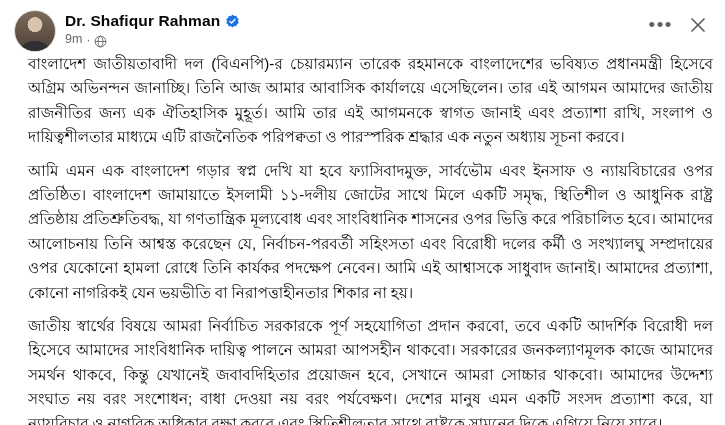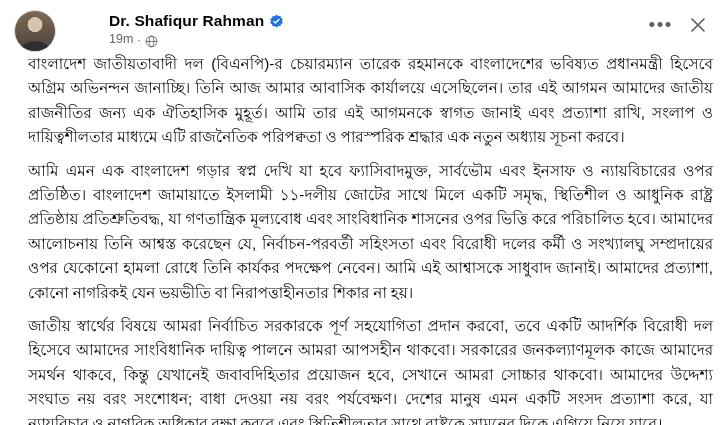--- a/index.html
+++ b/index.html
@@ -19,21 +19,20 @@
     background: #ffffff;
     position: relative;
     box-sizing: border-box;
   }
   .post-header {
     display: flex;
     align-items: flex-start;
     padding: 10px 14px 6px 14px;
     height: 52px;
     box-sizing: border-box;
-    gap: 44px;
   }
   .avatar {
     width: 40px;
     height: 40px;
     border-radius: 50%;
     background: #6b5b4b;
     background-image: radial-gradient(circle at 50% 34%, #d8c4ae 0 22%, rgba(216,196,174,0) 23%),
                       linear-gradient(180deg, #7a6a58 0%, #4e4238 100%);
     flex: 0 0 auto;
     position: relative;
@@ -147,21 +146,21 @@
       <div class="name-row">
         <span class="author-name">Dr. Shafiqur Rahman</span>
         <span class="verified-badge">
           <svg width="15" height="15" viewBox="0 0 16 16" xmlns="http://www.w3.org/2000/svg">
             <path d="M8 0.6l1.8 1.5 2.3-.3.6 2.2 2 1.2-.9 2.2.9 2.2-2 1.2-.6 2.2-2.3-.3L8 14.4l-1.8-1.5-2.3.3-.6-2.2-2-1.2.9-2.2-.9-2.2 2-1.2.6-2.2 2.3.3z" fill="#1b74e4"></path>
             <path d="M6.9 10.6L4.3 8.1l1-1 1.6 1.5 3.7-3.7 1 1z" fill="#ffffff"></path>
           </svg>
         </span>
       </div>
       <div class="meta-row">
-        <span>19m</span>
+        <span>9m</span>
         <span class="meta-dot">·</span>
         <span class="globe-icon">
           <svg width="13" height="13" viewBox="0 0 16 16" xmlns="http://www.w3.org/2000/svg">
             <circle cx="8" cy="8" r="6.6" fill="none" stroke="#65676b" stroke-width="1.2"></circle>
             <ellipse cx="8" cy="8" rx="3" ry="6.6" fill="none" stroke="#65676b" stroke-width="1.1"></ellipse>
             <line x1="1.5" y1="8" x2="14.5" y2="8" stroke="#65676b" stroke-width="1.1"></line>
           </svg>
         </span>
       </div>
     </div>

